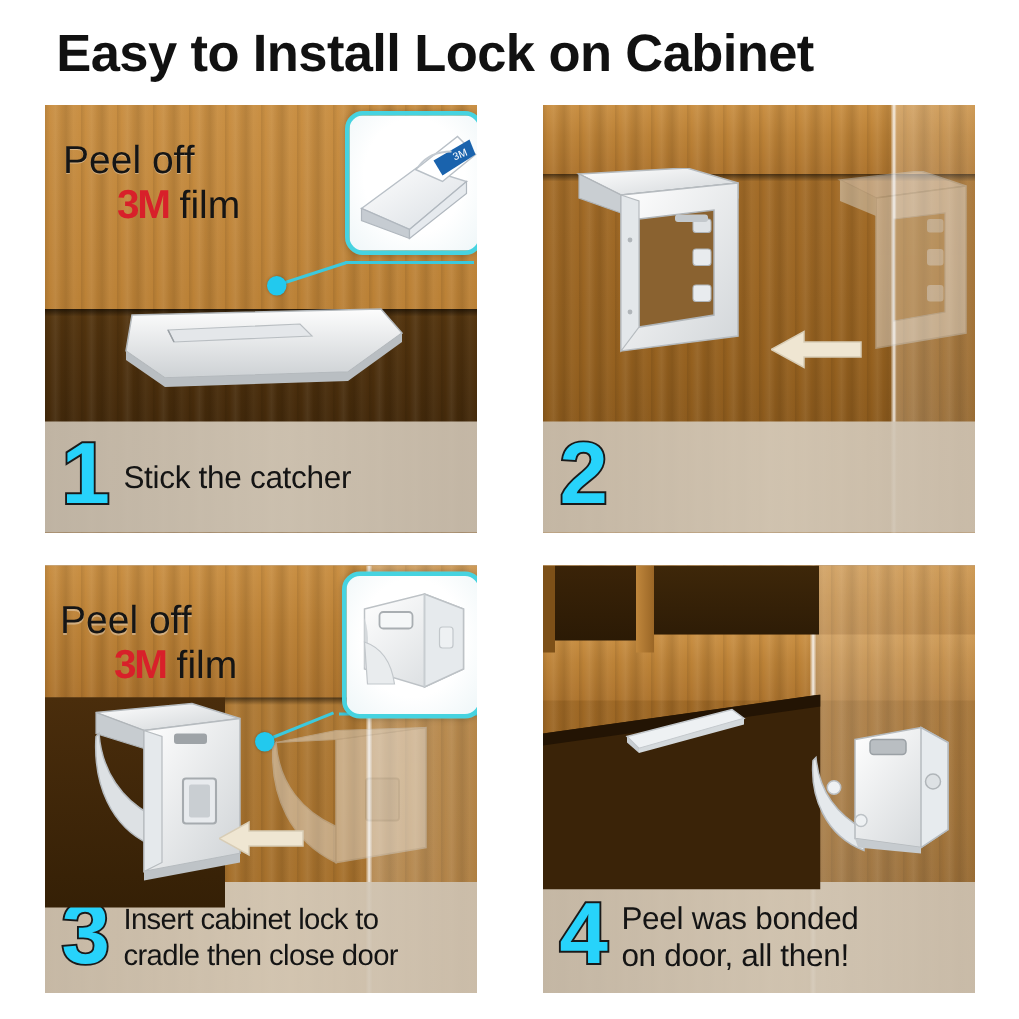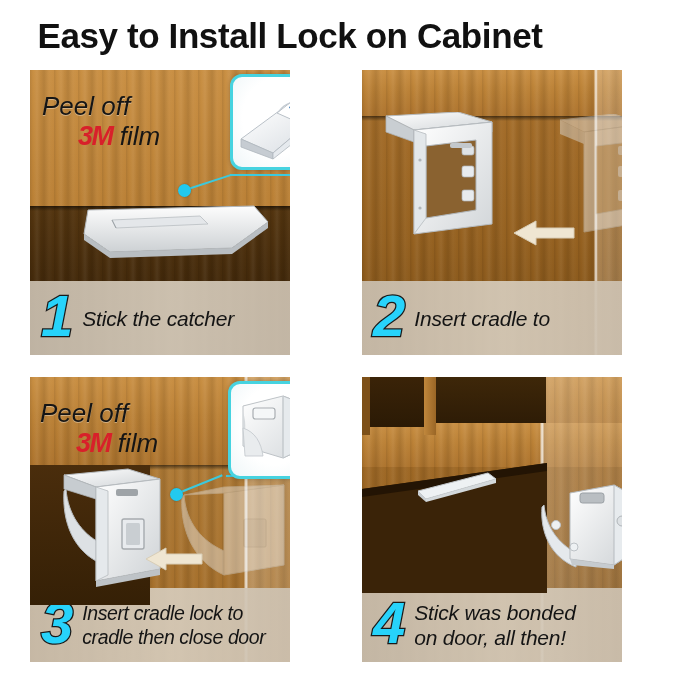--- a/index.html
+++ b/index.html
@@ -17,24 +17,23 @@
     text-align:center;
     font-size:35px;line-height:40px;
     font-weight:bold;letter-spacing:-0.4px;
     color:#111111;
     white-space:nowrap;
   }
 
   
   .grid{position:absolute;left:30px;top:70px;width:620px;height:592px;}
   .panel{
-    position:absolute;width:260px;height:285px;
+    position:absolute;width:288px;height:285px;
     overflow:hidden;
     background:#9a6a30;
-    font-style:italic;
   }
   .p1{left:0;top:0;}
   .p2{left:332px;top:0;}
   .p3{left:0;top:307px;}
   .p4{left:332px;top:307px;}
 
   
   .wood{position:absolute;inset:0;}
   .wood-grain{
     position:absolute;inset:0;
@@ -238,21 +237,20 @@
         <polygon points="2,6 2,20 26,30 26,18" fill="#e2e6e8"></polygon>
       </svg>
 
       <svg class="arrow" style="left:152px;top:148px;" width="62" height="30" viewBox="0 0 62 30">
         <polygon points="0,15 22,3 22,10 60,10 60,20 22,20 22,27" fill="#efe6d2" stroke="#d8cdb6" stroke-width="1"></polygon>
       </svg>
 
       <div class="caption">
         <div class="step-num">2</div>
         <div class="step-text">
-          <div>Insert cradle to</div>
         </div>
       </div>
     </div>
 
     <div class="panel p3">
       <div class="wood wood-warm">
         <div class="wood-grain"></div>
       </div>
 
       <div class="band wood-light" style="top:0;height:88px;">
@@ -318,21 +316,21 @@
         <polygon points="4,16 44,8 104,6 44,14" fill="#eef0f1" stroke="#d6dadd" stroke-width="0.8"></polygon>
       </svg>
 
       <svg class="arrow" style="left:116px;top:168px;" width="58" height="28" viewBox="0 0 58 28">
         <polygon points="0,14 20,3 20,9 56,9 56,19 20,19 20,25" fill="#efe6d2" stroke="#d8cdb6" stroke-width="1"></polygon>
       </svg>
 
       <div class="caption">
         <div class="step-num">3</div>
         <div class="step-text tight">
-          <div>Insert  cradle  lock to</div>
+          <div>Insert  cabinet  lock to</div>
           <div>cradle then close door</div>
         </div>
       </div>
     </div>
 
     <div class="panel p4">
       <div class="wood wood-mid">
         <div class="wood-grain"></div>
       </div>
 
@@ -376,20 +374,20 @@
         <rect x="40" y="12" width="24" height="10" rx="2.5" fill="#b9bec2" stroke="#9aa0a5" stroke-width="1"></rect>
         <circle cx="82" cy="40" r="5" fill="#dde1e4" stroke="#b0b5b9" stroke-width="1"></circle>
         <circle cx="16" cy="44" r="4.5" fill="#eef1f3" stroke="#bdc2c6" stroke-width="1"></circle>
         <circle cx="34" cy="66" r="4" fill="#eef1f3" stroke="#bdc2c6" stroke-width="1"></circle>
         <polygon points="30,78 74,84 74,88 32,84" fill="#c6cbcf"></polygon>
       </svg>
 
       <div class="caption">
         <div class="step-num">4</div>
         <div class="step-text">
-          <div>Stick was bonded</div>
+          <div>Peel was bonded</div>
           <div>on door, all then!</div>
         </div>
       </div>
     </div>
 
   </div>
 </div>
 
 </body></html>

